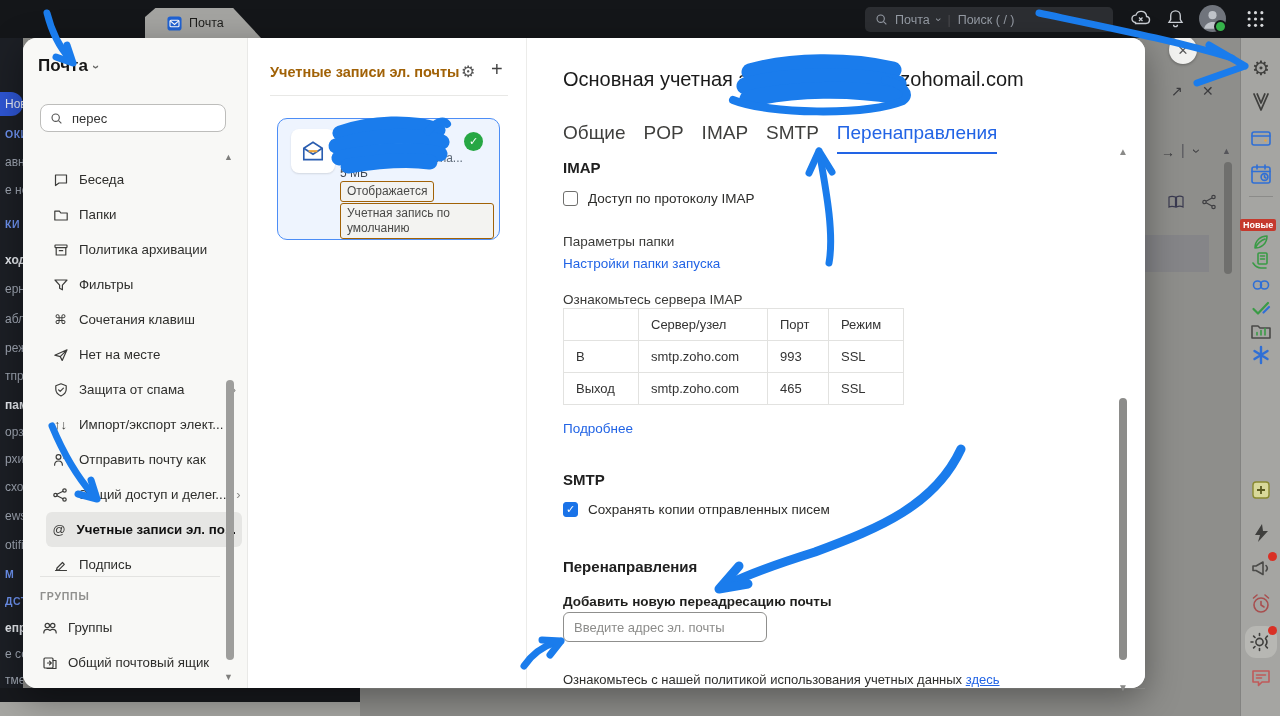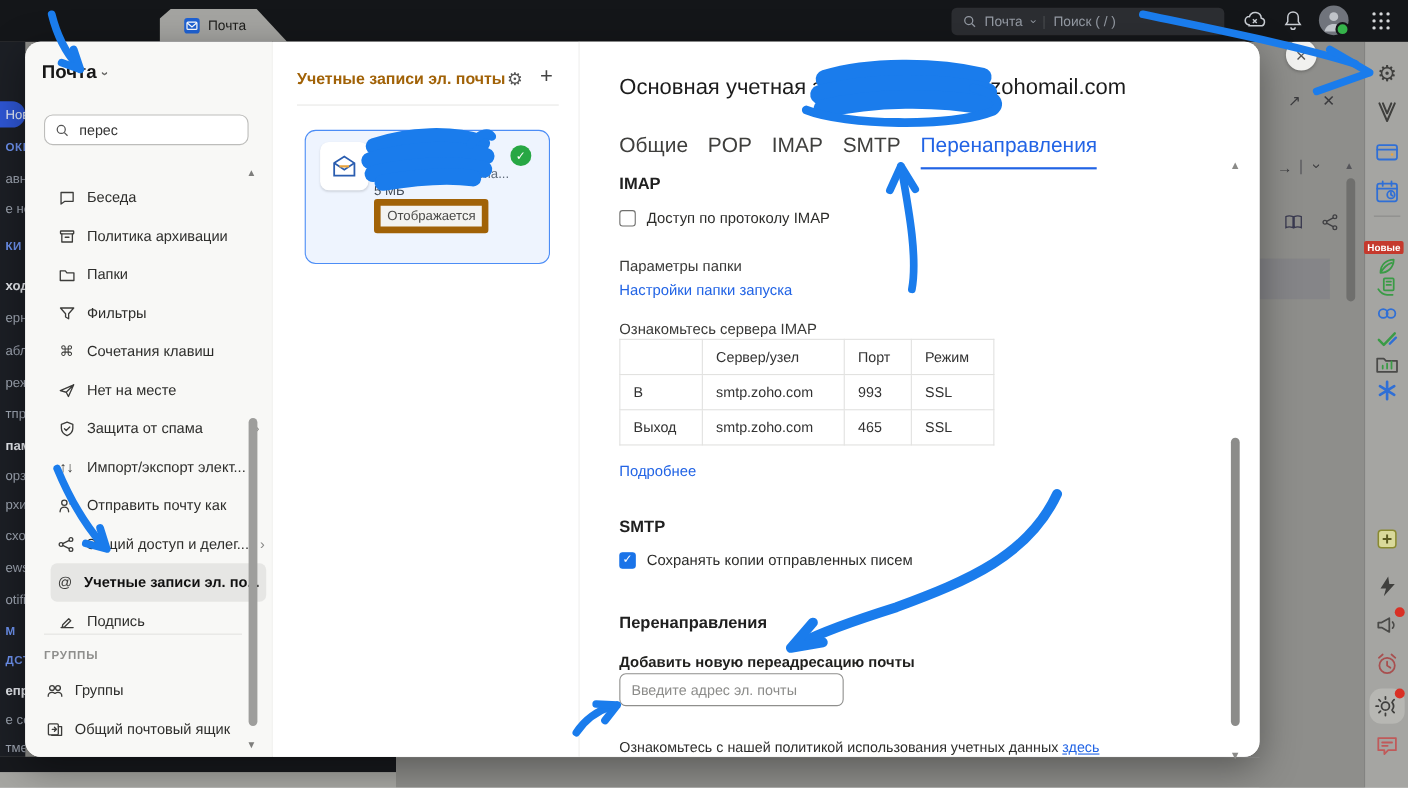--- a/index.html
+++ b/index.html
@@ -86,21 +86,21 @@
   .mid-plus{position:absolute;left:243px;top:20px;font-size:20px;color:#444;font-weight:300;}
   .mid-div{position:absolute;left:22px;top:57px;width:238px;height:1px;background:#e8e8e6;}
   .card{position:absolute;left:29px;top:80px;width:223px;height:122px;background:#eef4fe;
         border:1.5px solid #4c8df6;border-radius:10px;box-sizing:border-box;}
   .card-logo{position:absolute;left:13px;top:10px;width:44px;height:44px;background:#fff;border-radius:8px;
              display:flex;align-items:center;justify-content:center;box-shadow:0 1px 2px rgba(0,0,0,.12);}
   .card-email{position:absolute;left:120px;top:32px;font-size:12px;color:#5f6b7a;}
   .card-check{position:absolute;left:186px;top:13px;width:19px;height:19px;border-radius:50%;background:#27a744;
               color:#fff;font-size:11px;display:flex;align-items:center;justify-content:center;}
   .card-size{position:absolute;left:62px;top:47px;font-size:12px;color:#3f4854;}
-  .cbadge{position:absolute;left:62px;background:#f3f3f1;border:6px solid #a16207;border-radius:3px;
+  .cbadge{position:absolute;left:62px;background:#f3f3f1;border:1px solid #a16207;border-radius:3px;
           font-size:12px;color:#4a4a48;padding:2px 6px;line-height:1.25;}
   .cbadge.b1{top:62px;}
   .cbadge.b2{top:84px;max-width:140px;}
   
   .main{position:absolute;left:504px;top:0;width:618px;height:650px;background:#fff;border-radius:0 14px 14px 0;}
   .m-title{position:absolute;left:36px;top:30px;font-size:20px;color:#1b1b1b;font-weight:500;white-space:nowrap;}
   .m-title-suffix{position:absolute;left:353px;top:30px;font-size:20px;color:#1b1b1b;font-weight:500;}
   #m-tabs{position:absolute;left:36px;top:84px;display:flex;gap:18px;}
   .tab{font-size:19px;color:#3f3f3d;padding-bottom:8px;cursor:pointer;}
   .tab.active{color:#2264e5;border-bottom:2.5px solid #2264e5;}
@@ -324,33 +324,33 @@
           <span class="ico">
             <svg viewBox="0 0 16 16" fill="none" stroke="currentColor" stroke-width="1.2" stroke-linejoin="round" stroke-linecap="round">
               <path d="M2.5 3h11v8H6L2.5 13.5z"></path>
             </svg>
           </span>
           <span class="nlbl">Беседа</span>
         </div>
         <div class="nav-item">
           <span class="ico">
             <svg viewBox="0 0 16 16" fill="none" stroke="currentColor" stroke-width="1.2" stroke-linejoin="round" stroke-linecap="round">
+              <path d="M1.8 4.2h4.6l1.4 1.8h6.4v7H1.8z"></path>
+            </svg>
+          </span>
+          <span class="nlbl">Папки</span>
+        </div>
+        <div class="nav-item">
+          <span class="ico">
+            <svg viewBox="0 0 16 16" fill="none" stroke="currentColor" stroke-width="1.2" stroke-linejoin="round" stroke-linecap="round">
               <rect x="2" y="3" width="12" height="2.6" rx="0.5"></rect>
               <path d="M3.2 5.6v7.4h9.6V5.6M6.3 8.7h3.4"></path>
             </svg>
           </span>
           <span class="nlbl">Политика архивации</span>
-        </div>
-        <div class="nav-item">
-          <span class="ico">
-            <svg viewBox="0 0 16 16" fill="none" stroke="currentColor" stroke-width="1.2" stroke-linejoin="round" stroke-linecap="round">
-              <path d="M1.8 4.2h4.6l1.4 1.8h6.4v7H1.8z"></path>
-            </svg>
-          </span>
-          <span class="nlbl">Папки</span>
         </div>
         <div class="nav-item">
           <span class="ico">
             <svg viewBox="0 0 16 16" fill="none" stroke="currentColor" stroke-width="1.2" stroke-linejoin="round" stroke-linecap="round">
               <path d="M2 3h12L9.4 8.2v4.6L6.6 11.2v-3z"></path>
             </svg>
           </span>
           <span class="nlbl">Фильтры</span>
         </div>
         <div class="nav-item">
@@ -457,20 +457,21 @@
         <svg width="26" height="26" viewBox="0 0 24 24">
             <path d="M3.5 9.5 12 4l8.5 5.5V20h-17z" fill="#fff" stroke="#2a5db0" stroke-width="1.5"></path>
             <path d="M3.5 9.5 12 15l8.5-5.5" fill="none" stroke="#2a5db0" stroke-width="1.5"></path>
             <path d="M8 12.2h8" stroke="#e8a33d" stroke-width="2"></path>
           </svg>
       </div>
       <span class="card-email">@zohoma...</span>
       <span class="card-check">✓</span>
       <span class="card-size">5 МБ</span>
       <span class="cbadge b1">Отображается</span>
+      <span class="cbadge b2">Учетная запись по умолчанию</span>
     </div>
   </div>
 
   <div class="main">
     <div class="m-title">Основная учетная запись</div>
     <div class="m-title-suffix">@zohomail.com</div>
     <div class="m-tabdiv"></div>
     <div id="m-tabs">
         <div class="tab">Общие</div>
         <div class="tab">POP</div>

